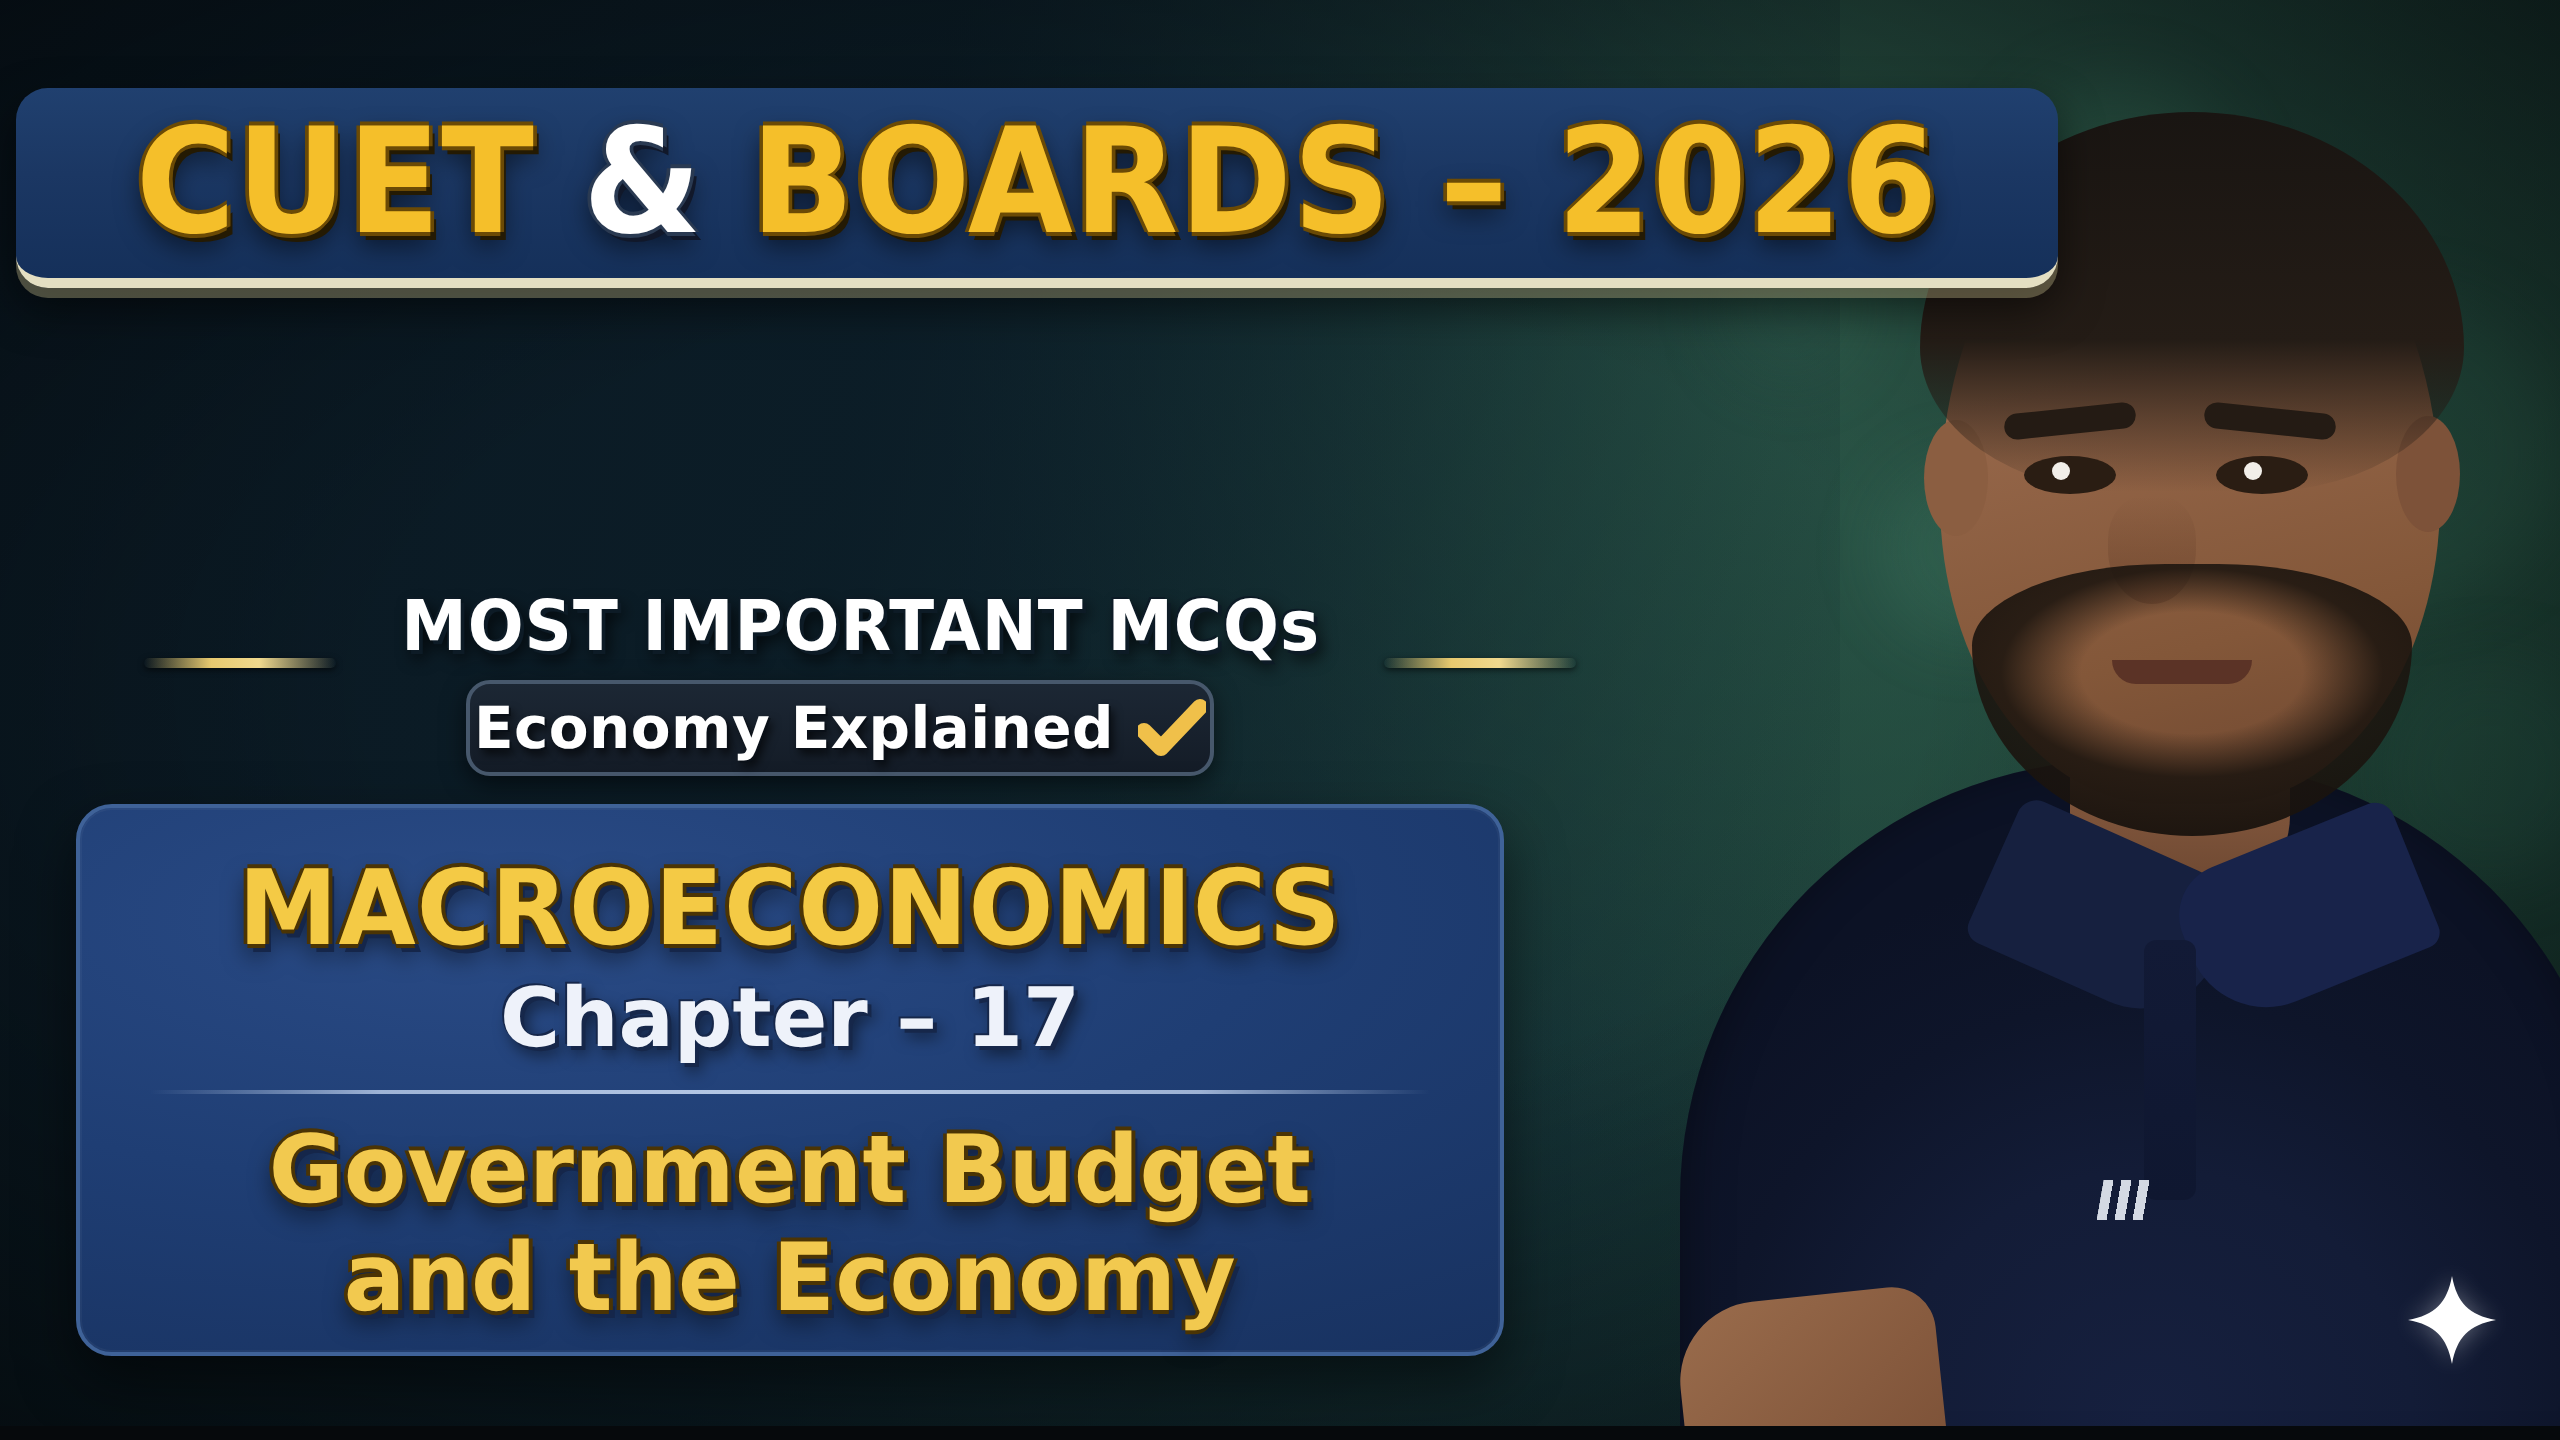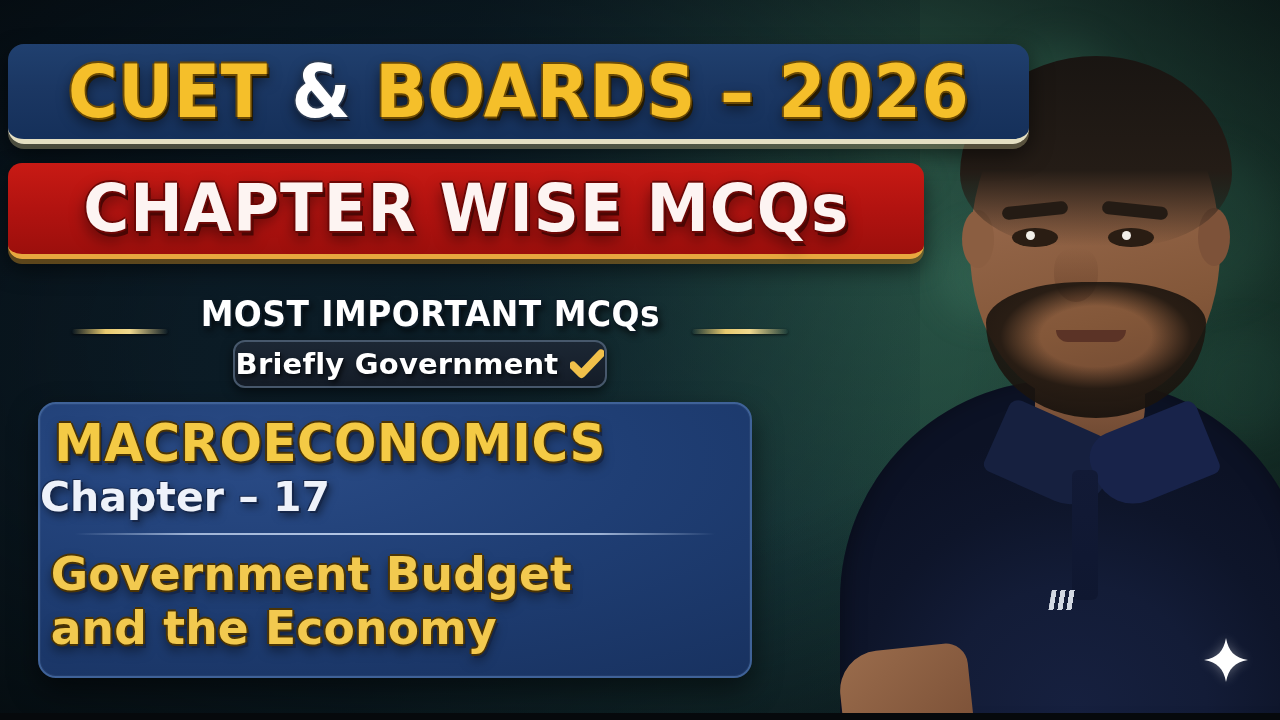--- a/index.html
+++ b/index.html
@@ -212,22 +212,22 @@
   }
   .check { width:34px; height:30px; }
 
   
   .subject-box {
     position:absolute; left:38px; top:402px; width:714px; height:276px;
     background:
       radial-gradient(ellipse 120% 110% at 30% 20%, #2a4b86 0%, #1f3e74 45%, #17305d 100%);
     border:2px solid #3f6298; border-radius:18px;
     box-shadow:0 12px 28px rgba(0,0,0,.5), 0 0 0 1px rgba(255,255,255,.04) inset;
-    padding-top:12px;
-    text-align:left;
+    padding-top:24px;
+    text-align:center;
   }
   .subject-title {
     font-size:52px; font-weight:bold; line-height:1.06;
     font-family:"DejaVu Sans", sans-serif;
     color:#f4ca45; letter-spacing:.5px;
     transform:scaleX(.96);
     text-shadow:
       2px 0 0 #4b3404, -2px 0 0 #4b3404, 0 2px 0 #4b3404, 0 -2px 0 #4b3404,
       3px 4px 0 #15264a, 0 6px 12px rgba(0,0,0,.55);
   }
@@ -291,32 +291,29 @@
   <div class="sparkle">
     <svg width="46" height="46" viewBox="0 0 46 46" aria-hidden="true">
       <path d="M23 1 C25.5 14.5 31.5 20.5 45 23 C31.5 25.5 25.5 31.5 23 45 C20.5 31.5 14.5 25.5 1 23 C14.5 20.5 20.5 14.5 23 1 Z" fill="#ffffff"></path>
     </svg>
   </div>
 
   <div class="banner-blue">
     <div class="txt"><span class="gold-txt">CUET</span><span class="white-txt"> &amp; </span><span class="gold-txt">BOARDS – 2026</span></div>
   </div>
 
-  <div class="banner-red">
-    <div class="txt">CHAPTER WISE MCQs</div>
-  </div>
 
   <div class="most-row">
     <span class="dash"></span>
     <span class="most-txt">MOST IMPORTANT MCQs</span>
     <span class="dash"></span>
   </div>
 
   <div class="pill">
-    <span class="pill-txt">Briefly Government</span>
+    <span class="pill-txt">Economy Explained</span>
     <span class="check">
       <svg width="34" height="30" viewBox="0 0 34 30" aria-hidden="true">
         <path d="M3 16.5 L11.5 25 L31 4.5" stroke="#f0c04a" stroke-width="8" fill="none" stroke-linecap="round" stroke-linejoin="round"></path>
       </svg>
     </span>
   </div>
 
   <div class="subject-box">
     <div class="subject-title">MACROECONOMICS</div>
     <div class="chapter-line">Chapter – 17</div>

